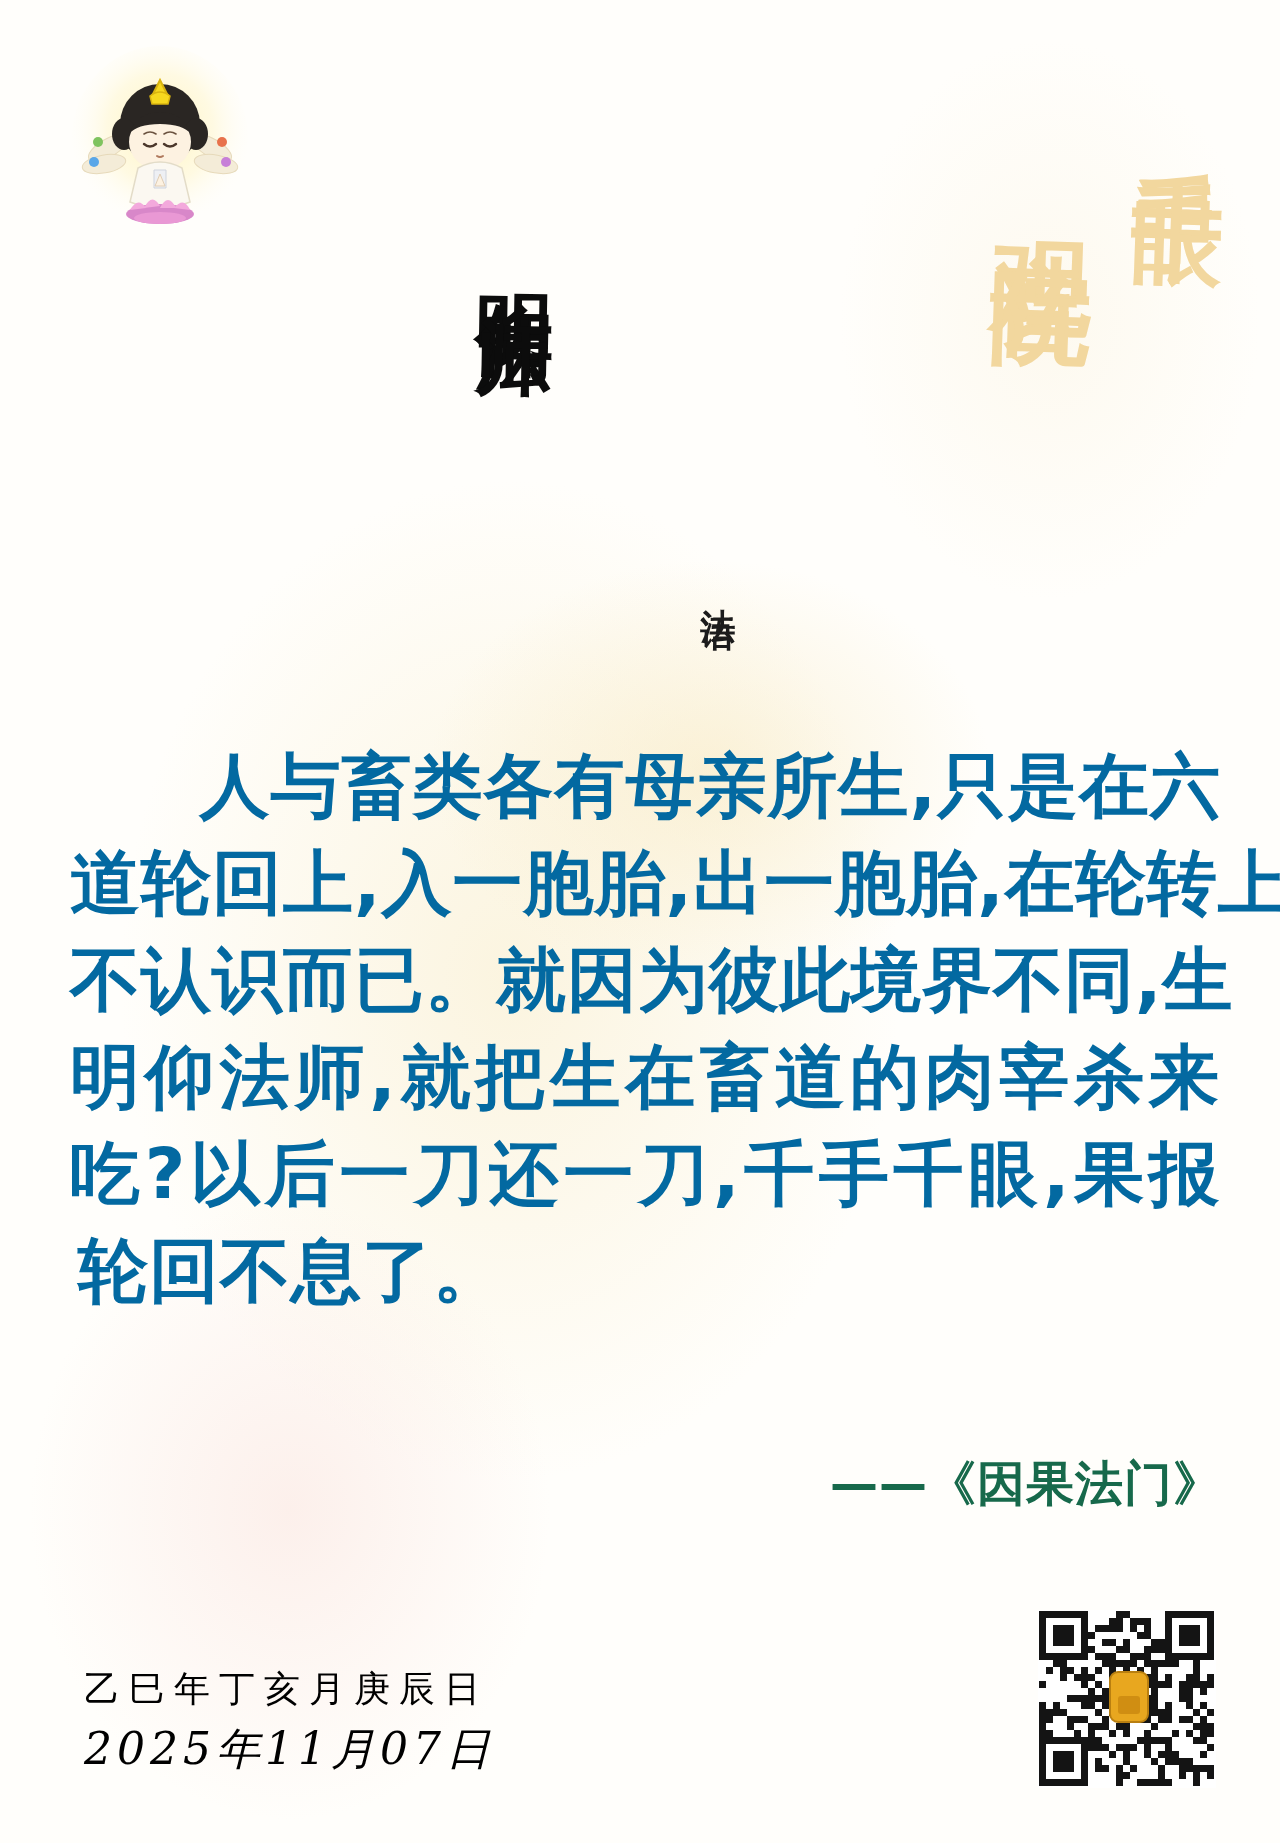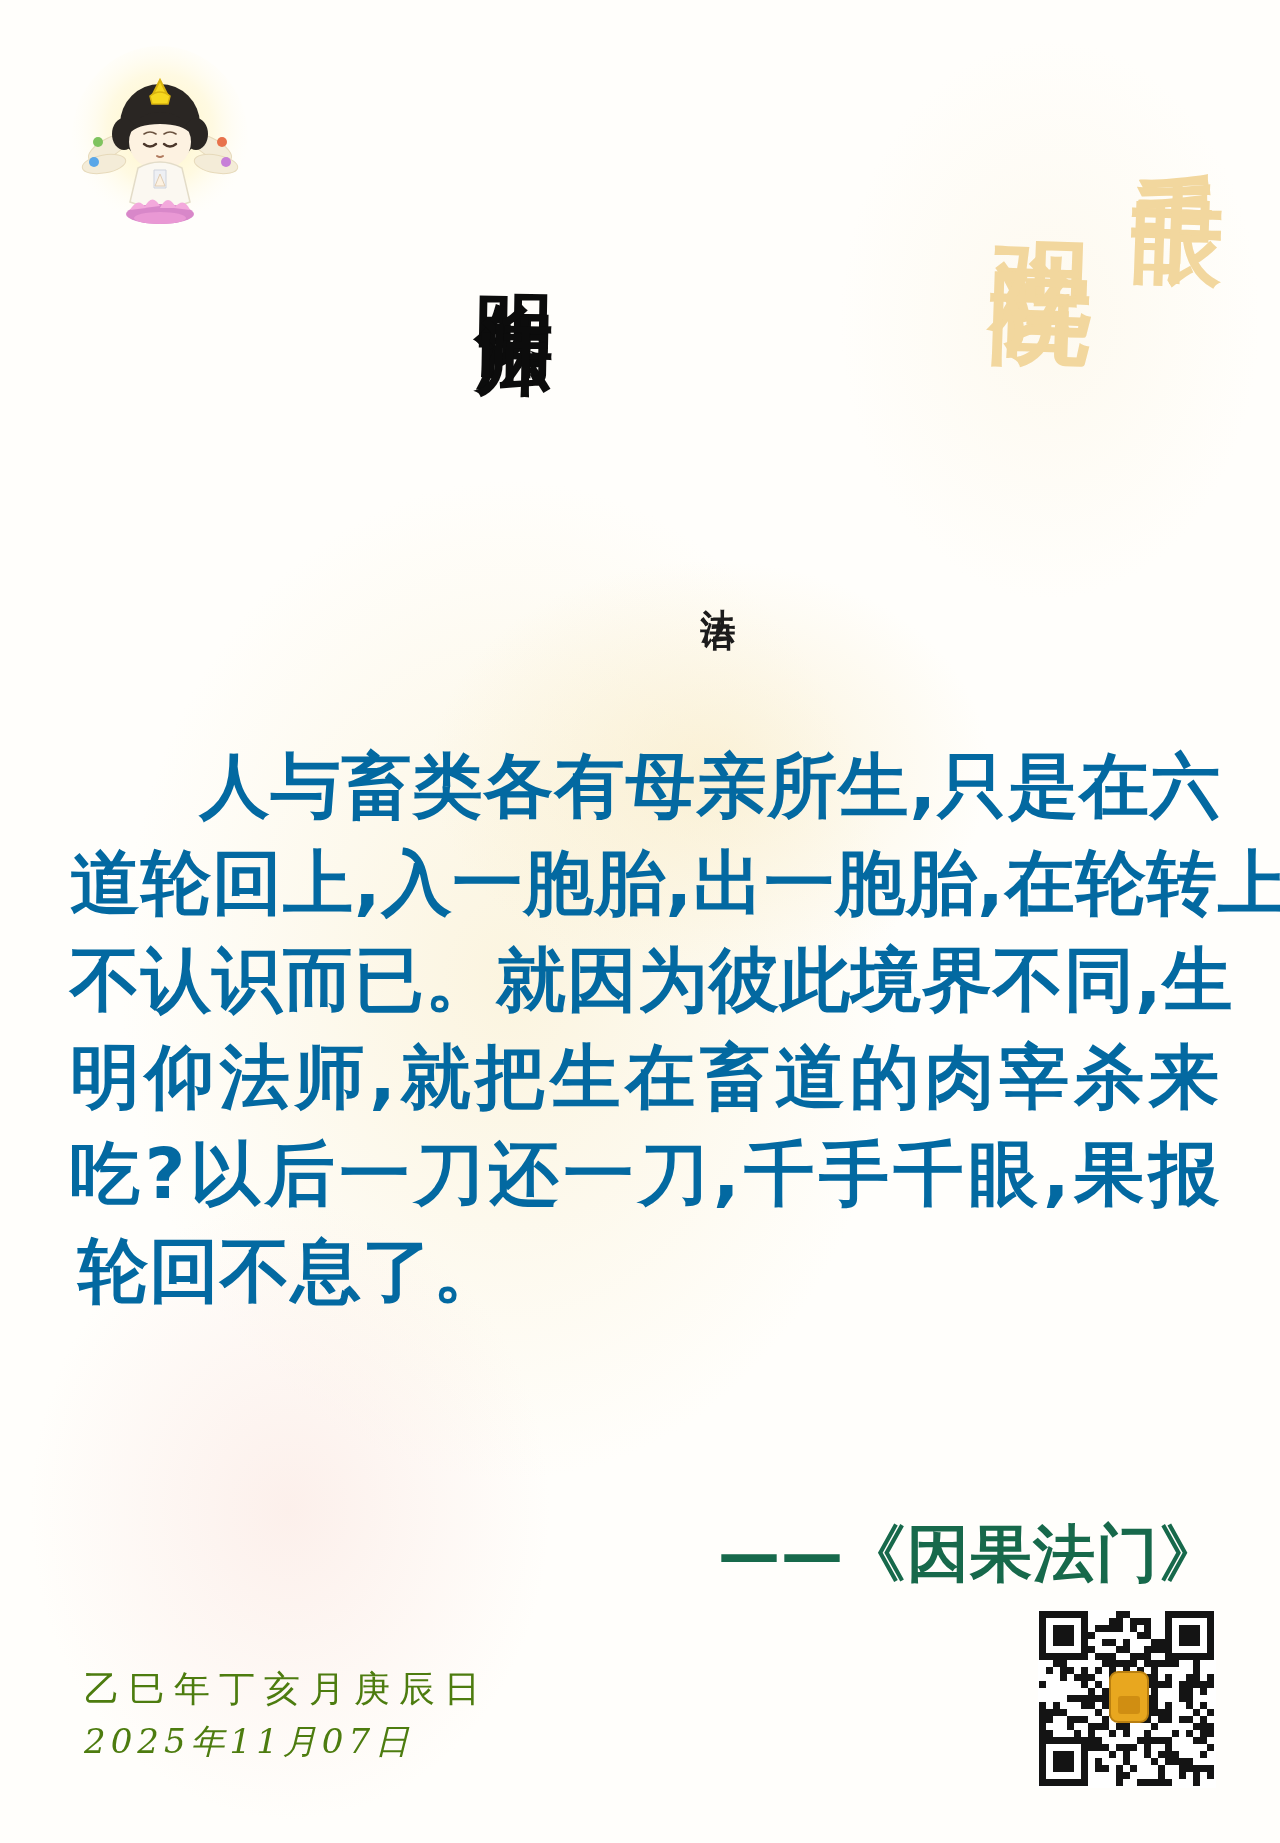--- a/index.html
+++ b/index.html
@@ -64,35 +64,35 @@
     font-size:70px;line-height:97px;font-weight:900;
     text-align:justify;text-align-last:justify;text-justify:inter-character;
     white-space:nowrap;
     letter-spacing:1px;
     font-family:"DejaVu Sans", sans-serif;
   }
   .quote-line.first{text-indent:1.85em;}
   .quote-line.last{text-align-last:left;white-space:normal;margin-left:8px;}
 
   .source{
-    position:absolute;right:58px;top:1512px;
-    font-size:62px;font-weight:900;color:#17694b;
+    position:absolute;right:58px;top:1452px;
+    font-size:48px;font-weight:900;color:#17694b;
     font-family:"DejaVu Sans", sans-serif;
     letter-spacing:1px;
   }
 
   
-  .dates{position:absolute;left:84px;top:1662px;color:#4d7c0f;}
+  .dates{position:absolute;left:84px;top:1662px;color:#000000;}
   .lunar{
     font-family:"DejaVu Serif", serif;
     font-size:36px;letter-spacing:9px;line-height:1.5;
   }
   .greg{
     font-family:"DejaVu Serif", serif;font-style:italic;
-    font-size:34px;letter-spacing:5px;line-height:1.5;
+    font-size:44px;letter-spacing:5px;line-height:1.5;
   }
 
   
   .qr{position:absolute;right:64px;top:1610px;width:178px;height:178px;background:#fff;}
   .qr svg{display:block;}
 </style>
 </head>
 <body>
 
 <div class="page">

